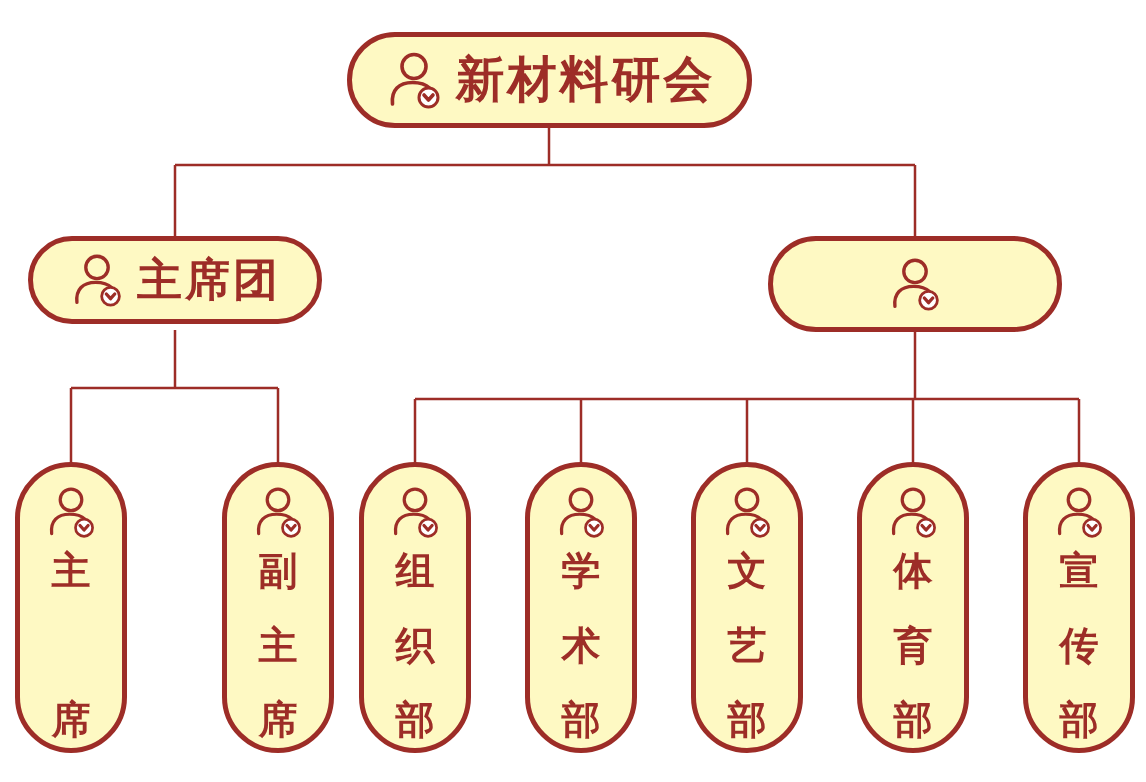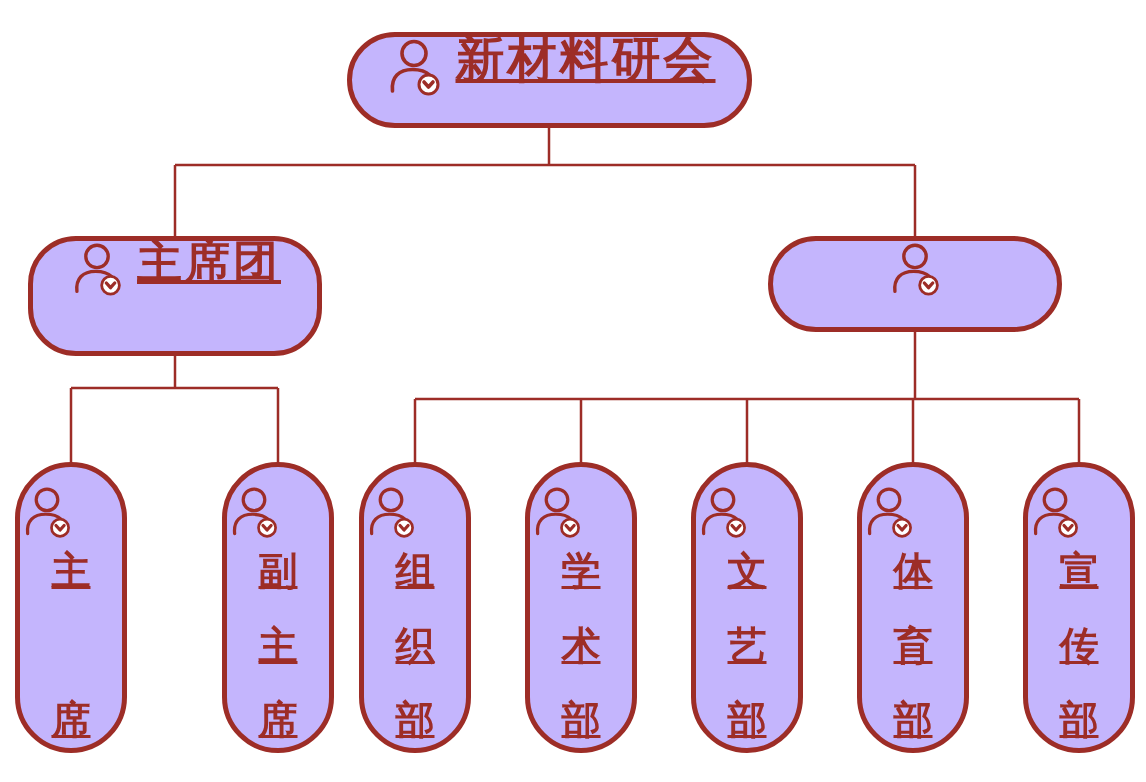--- a/index.html
+++ b/index.html
@@ -21,25 +21,25 @@
   }
   .connectors path{
     stroke:var(--accent);
     stroke-width:2.5;
     fill:none;
   }
   .node{
     position:absolute;
     box-sizing:border-box;
     border:5px solid var(--accent);
-    background:#c4b5fd;
+    background:#fef9c3;
     color:var(--accent);
     display:flex;
+    align-items:center;
     justify-content:center;
-    text-decoration:underline;
   }
   .pill-h{
     flex-direction:row;
     gap:12px;
     border-radius:48px;
   }
   .pill-v{
     flex-direction:column;
     justify-content:flex-start;
     border-radius:60px;
@@ -95,21 +95,21 @@
     <path d="M915 330 L915 399 M415 399 L1079 399 M415 399 L415 464 M581 399 L581 464 M747 399 L747 464 M913 399 L913 464 M1079 399 L1079 464"></path>
   </svg>
 
   <div class="node pill-h root-node" style="left:347px;top:32px;width:405px;height:96px;">
     <svg class="picon">
         <use href="#person-badge"></use>
       </svg>
     <span class="hlabel">新材料研会</span>
   </div>
 
-  <div class="node pill-h group-node" style="left:28px;top:236px;width:294px;height:120px;">
+  <div class="node pill-h group-node" style="left:28px;top:236px;width:294px;height:88px;">
     <svg class="picon">
         <use href="#person-badge"></use>
       </svg>
     <span class="hlabel">主席团</span>
   </div>
 
   <div class="node pill-h group-node" style="left:768px;top:236px;width:294px;height:96px;">
     <svg class="picon">
         <use href="#person-badge"></use>
       </svg>

